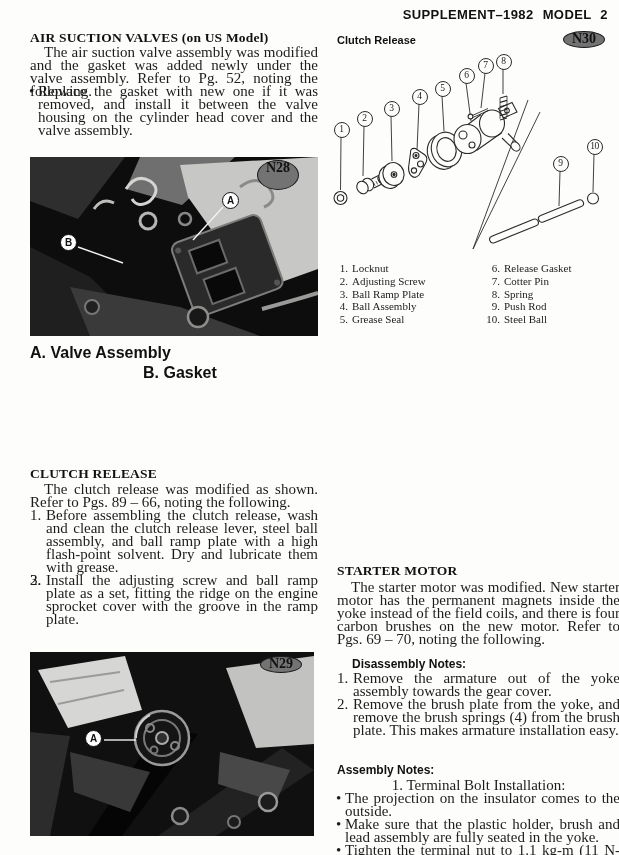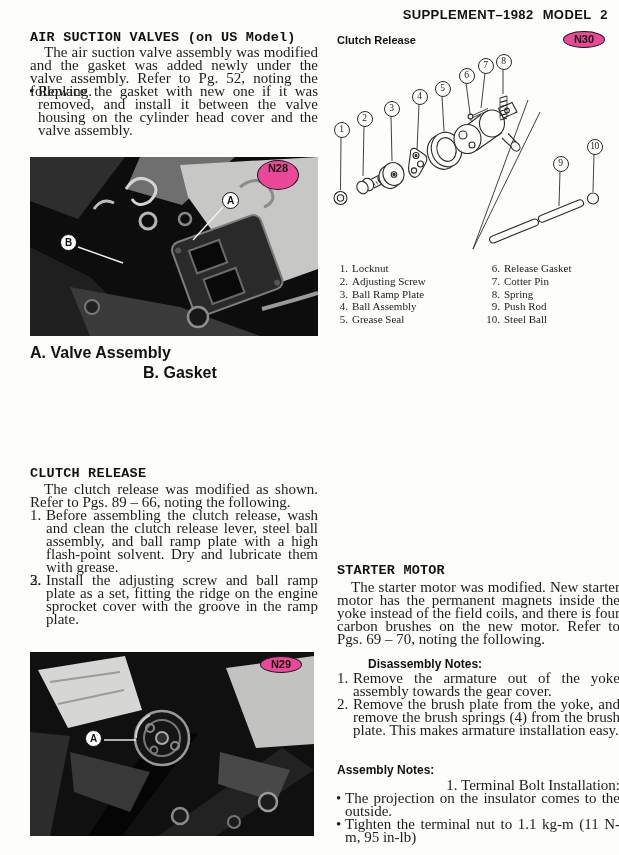--- a/index.html
+++ b/index.html
@@ -8,42 +8,42 @@
     position:relative; width:619px; height:855px;
     background:#fdfdfb; color:#1c1c1c; overflow:hidden;
     font-family:"Liberation Serif", serif;
   }
   .abs { position:absolute; }
   .hdr {
     font-family:"Liberation Sans", sans-serif; font-weight:bold;
     font-size:13px; letter-spacing:.4px; word-spacing:5px; color:#111;
   }
   .h1 {
-    font-family:Liberation Mono, monospace; font-weight:bold;
+    font-family:Liberation Serif, serif; font-weight:bold;
     font-size:13.5px; color:#111; letter-spacing:.2px;
   }
   .h2 {
     font-family:"Liberation Sans", sans-serif; font-weight:bold;
     font-size:12px; color:#111;
   }
   .bt {
     font-size:15px; line-height:13px; text-align:justify;
     color:#1c1c1c;
   }
   .indent { text-indent:14px; }
   .step { position:relative; padding-left:16px; }
   .step .num { position:absolute; left:0; top:0; }
   .bullet { position:relative; padding-left:8px; }
   .bullet::before { content:"\2022"; position:absolute; left:-1px; top:0; }
   .steplist > div { margin:0; }
   .badge {
-    position:absolute; background:#ec4899; border:1.6px solid #1a1a1a;
+    position:absolute; background:#737373; border:1.6px solid #1a1a1a;
     border-radius:50%; text-align:center;
-    font-family:Liberation Sans, sans-serif; font-weight:bold;
-    font-size:11px; line-height:14px; color:#111;
+    font-family:Liberation Serif, serif; font-weight:bold;
+    font-size:14px; line-height:14px; color:#111;
   }
   .cnum {
     position:absolute; width:16px; height:16px; border:1.1px solid #2b2b2b;
     border-radius:50%; background:#fdfdfb; text-align:center;
     font-size:9.5px; line-height:13.5px; color:#1c1c1c;
     font-family:"Liberation Serif", serif;
   }
   .photo { position:absolute; background:#0d0d0d; }
   .photo svg { display:block; }
   .pcall {
@@ -249,35 +249,36 @@
       <div class="plist-row"><span class="pnum" style="width:20px">8.</span><span>Spring</span></div>
       <div class="plist-row"><span class="pnum" style="width:20px">9.</span><span>Push Rod</span></div>
       <div class="plist-row"><span class="pnum" style="width:20px">10.</span><span>Steel Ball</span></div>
     </div>
   </div>
 
   <div class="abs h1" style="left:337px; top:563px;">STARTER MOTOR</div>
 
   <div class="abs bt indent" style="left:337px; top:581px; width:283px;">The starter motor was modified.  New starter motor has the permanent magnets inside the yoke instead of the field coils, and there is four carbon brushes on the new motor.  Refer to Pgs. 69 – 70, noting the following.</div>
 
-  <div class="abs h2" style="left:337px; top:657px;padding-left:31px;">Disassembly Notes:</div>
+  <div class="abs h2" style="left:321px; top:657px;padding-left:31px;">Disassembly Notes:</div>
 
   <div class="abs steplist" style="left:337px; top:672px; width:283px;">
     <div class="bt step">
       <span class="num">1.</span>
       <span>Remove the armature out of the yoke assembly towards the gear cover.</span>
     </div>
     <div class="bt step">
       <span class="num">2.</span>
       <span>Remove the brush plate from the yoke, and remove the brush springs (4) from the brush plate.  This makes armature installation easy.</span>
     </div>
   </div>
 
   <div class="abs h2" style="left:337px; top:763px;">Assembly Notes:</div>
 
-  <div class="abs bt" style="left:337px; top:779px; width:283px; text-align:right;">1. Terminal Bolt Installation:</div>
+  <div class="abs bt" style="left:337px; top:779px; width:283px; text-align:center;">1. Terminal Bolt Installation:</div>
 
   <div class="abs steplist" style="left:337px; top:792px; width:283px;">
     <div class="bt bullet">The projection on the insulator comes to the outside.</div>
+    <div class="bt bullet">Make sure that the plastic holder, brush and lead assembly are fully seated in the yoke.</div>
     <div class="bt bullet">Tighten the terminal nut to 1.1 kg-m (11 N-m, 95 in-lb)</div>
   </div>
 
 </div>
 
 </body></html>

